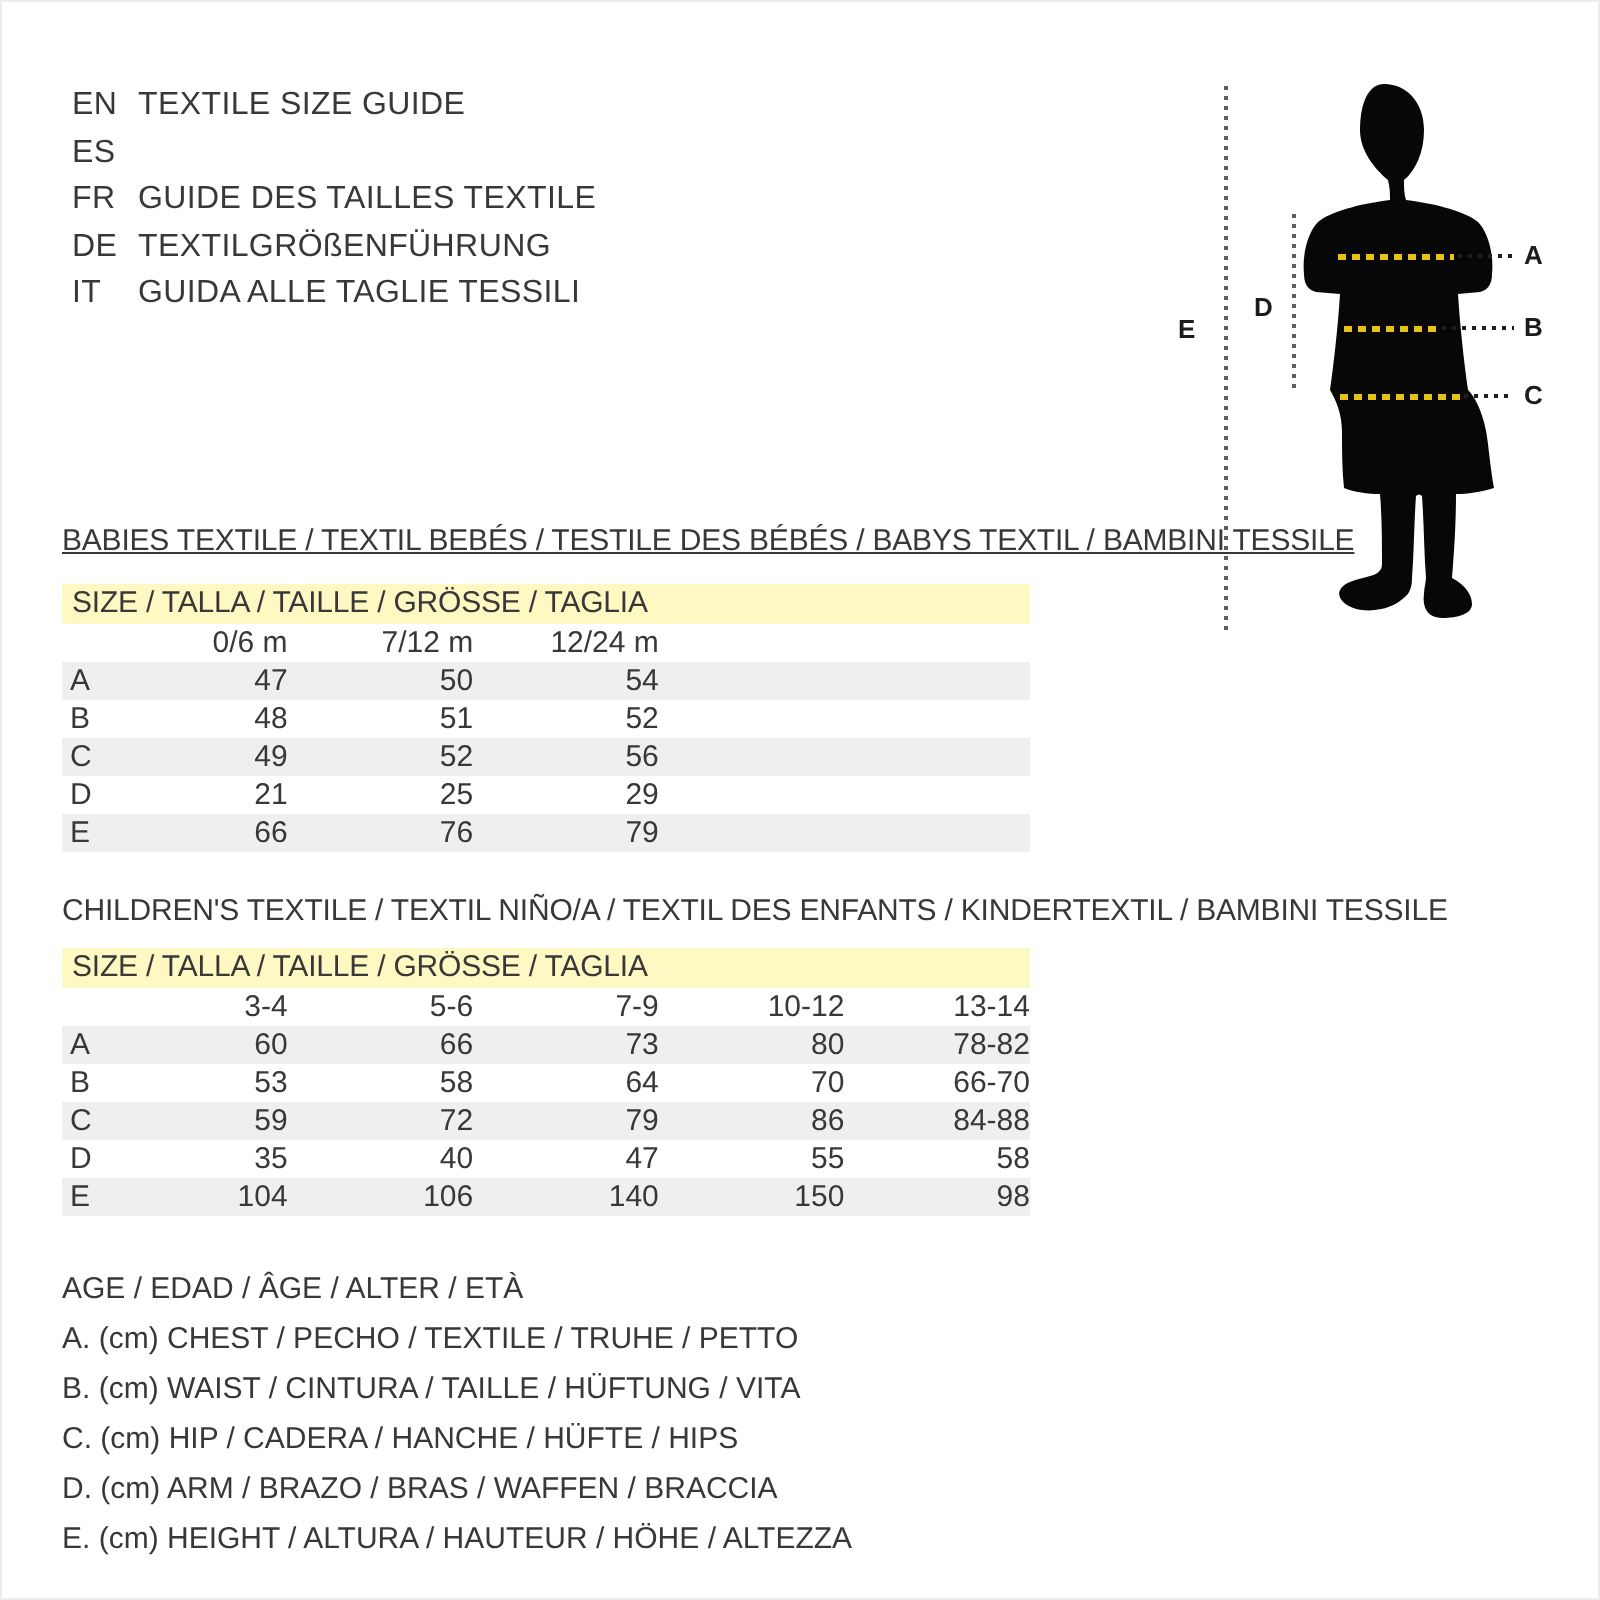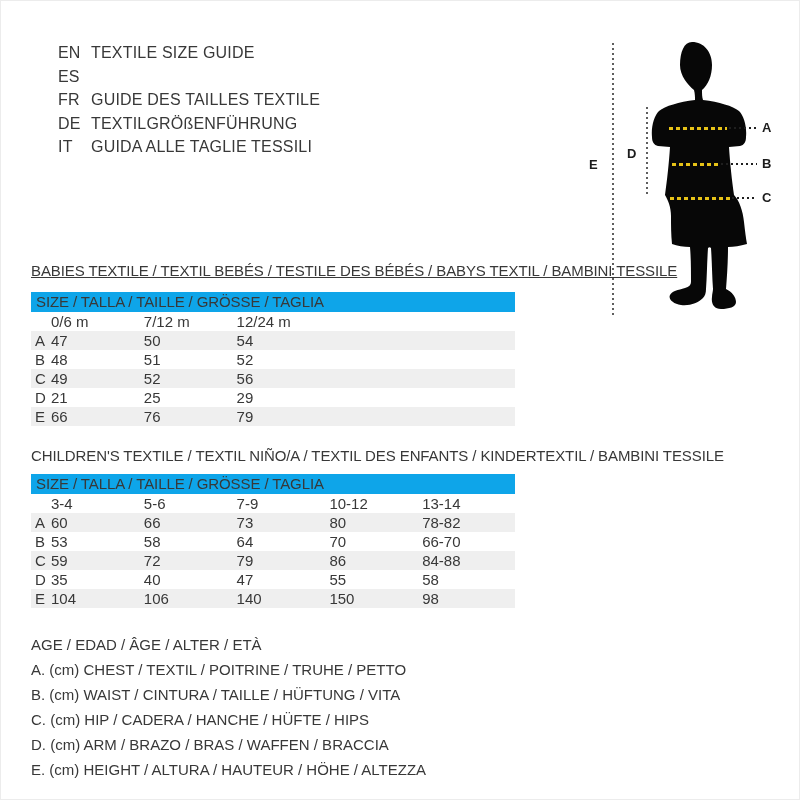--- a/index.html
+++ b/index.html
@@ -2,36 +2,36 @@
 <html><head>
 <meta charset="utf-8">
 <style>
   html,body{margin:0;padding:0;background:#fff;}
   .canvas{
     position:relative;width:800px;height:800px;background:#ffffff;
     font-family:"Liberation Sans",sans-serif;color:#383838;
     overflow:hidden;border:1px solid #ececec;box-sizing:border-box;
   }
   
-  .lang{position:absolute;left:35px;top:40px;font-size:16px;line-height:23.5px;letter-spacing:.2px;margin-left:22px;}
+  .lang{position:absolute;left:35px;top:40px;font-size:16px;line-height:23.5px;letter-spacing:.2px;}
   .lang-row{display:flex;}
   .lang-code{width:33px;}
   
   .heading{position:absolute;left:30px;font-size:15px;letter-spacing:-.1px;white-space:nowrap;}
   #babies-heading{top:261px;text-decoration:underline;}
   #children-heading{top:446px;text-align:center;}
   
   .size-table{position:absolute;left:30px;width:484px;font-size:15px;}
   #babies-table{top:291px;}
   #children-table{top:473px;}
-  .size-bar{height:20px;line-height:20px;background:#0ea5e9;padding-left:5px;box-sizing:border-box;letter-spacing:-.1px;}
+  .size-bar{height:20px;line-height:20px;background:#fef9c3;padding-left:5px;box-sizing:border-box;letter-spacing:-.1px;}
   .t-row{display:flex;height:19px;line-height:19px;}
   .t-row.alt{background:#efefef;}
   .t-label{width:20px;padding-left:4px;box-sizing:border-box;}
-  .t-cell{width:92.8px;text-align:left;}
+  .t-cell{width:92.8px;text-align:right;}
   
   .legend{position:absolute;left:30px;top:631px;font-size:15px;line-height:25px;white-space:nowrap;}
   
   .vdotted{position:absolute;width:2px;background:repeating-linear-gradient(to bottom,#5e5e5e 0 2px,transparent 2px 5px);}
   #e-line{left:611px;top:42px;height:274px;}
   #d-line{left:645px;top:106px;height:88px;}
   .hdash-y{position:absolute;height:3px;z-index:3;background:repeating-linear-gradient(to right,#e6c217 0 4px,transparent 4px 7px);}
   .hdot-k{position:absolute;height:2px;z-index:3;background:repeating-linear-gradient(to right,#1f1f1f 0 2px,transparent 2px 5px);}
   #a-dash{left:668px;top:126px;width:58px;}
   #a-leader{left:728px;top:126px;width:28px;}
@@ -235,20 +235,20 @@
       <span class="t-cell">104</span>
       <span class="t-cell">106</span>
       <span class="t-cell">140</span>
       <span class="t-cell">150</span>
       <span class="t-cell">98</span>
     </div>
   </div>
 
   <div class="legend">
     <div>AGE / EDAD / ÂGE / ALTER / ETÀ</div>
-    <div>A. (cm) CHEST / TEXTIL / POITRINE / TRUHE / PETTO</div>
+    <div>A. (cm) CHEST / PECHO / TEXTILE / TRUHE / PETTO</div>
     <div>B. (cm) WAIST / CINTURA / TAILLE / HÜFTUNG / VITA</div>
     <div>C. (cm) HIP / CADERA / HANCHE / HÜFTE / HIPS</div>
     <div>D. (cm) ARM / BRAZO / BRAS / WAFFEN / BRACCIA</div>
     <div>E. (cm) HEIGHT / ALTURA / HAUTEUR / HÖHE / ALTEZZA</div>
   </div>
 
 </div>
 
 </body></html>

